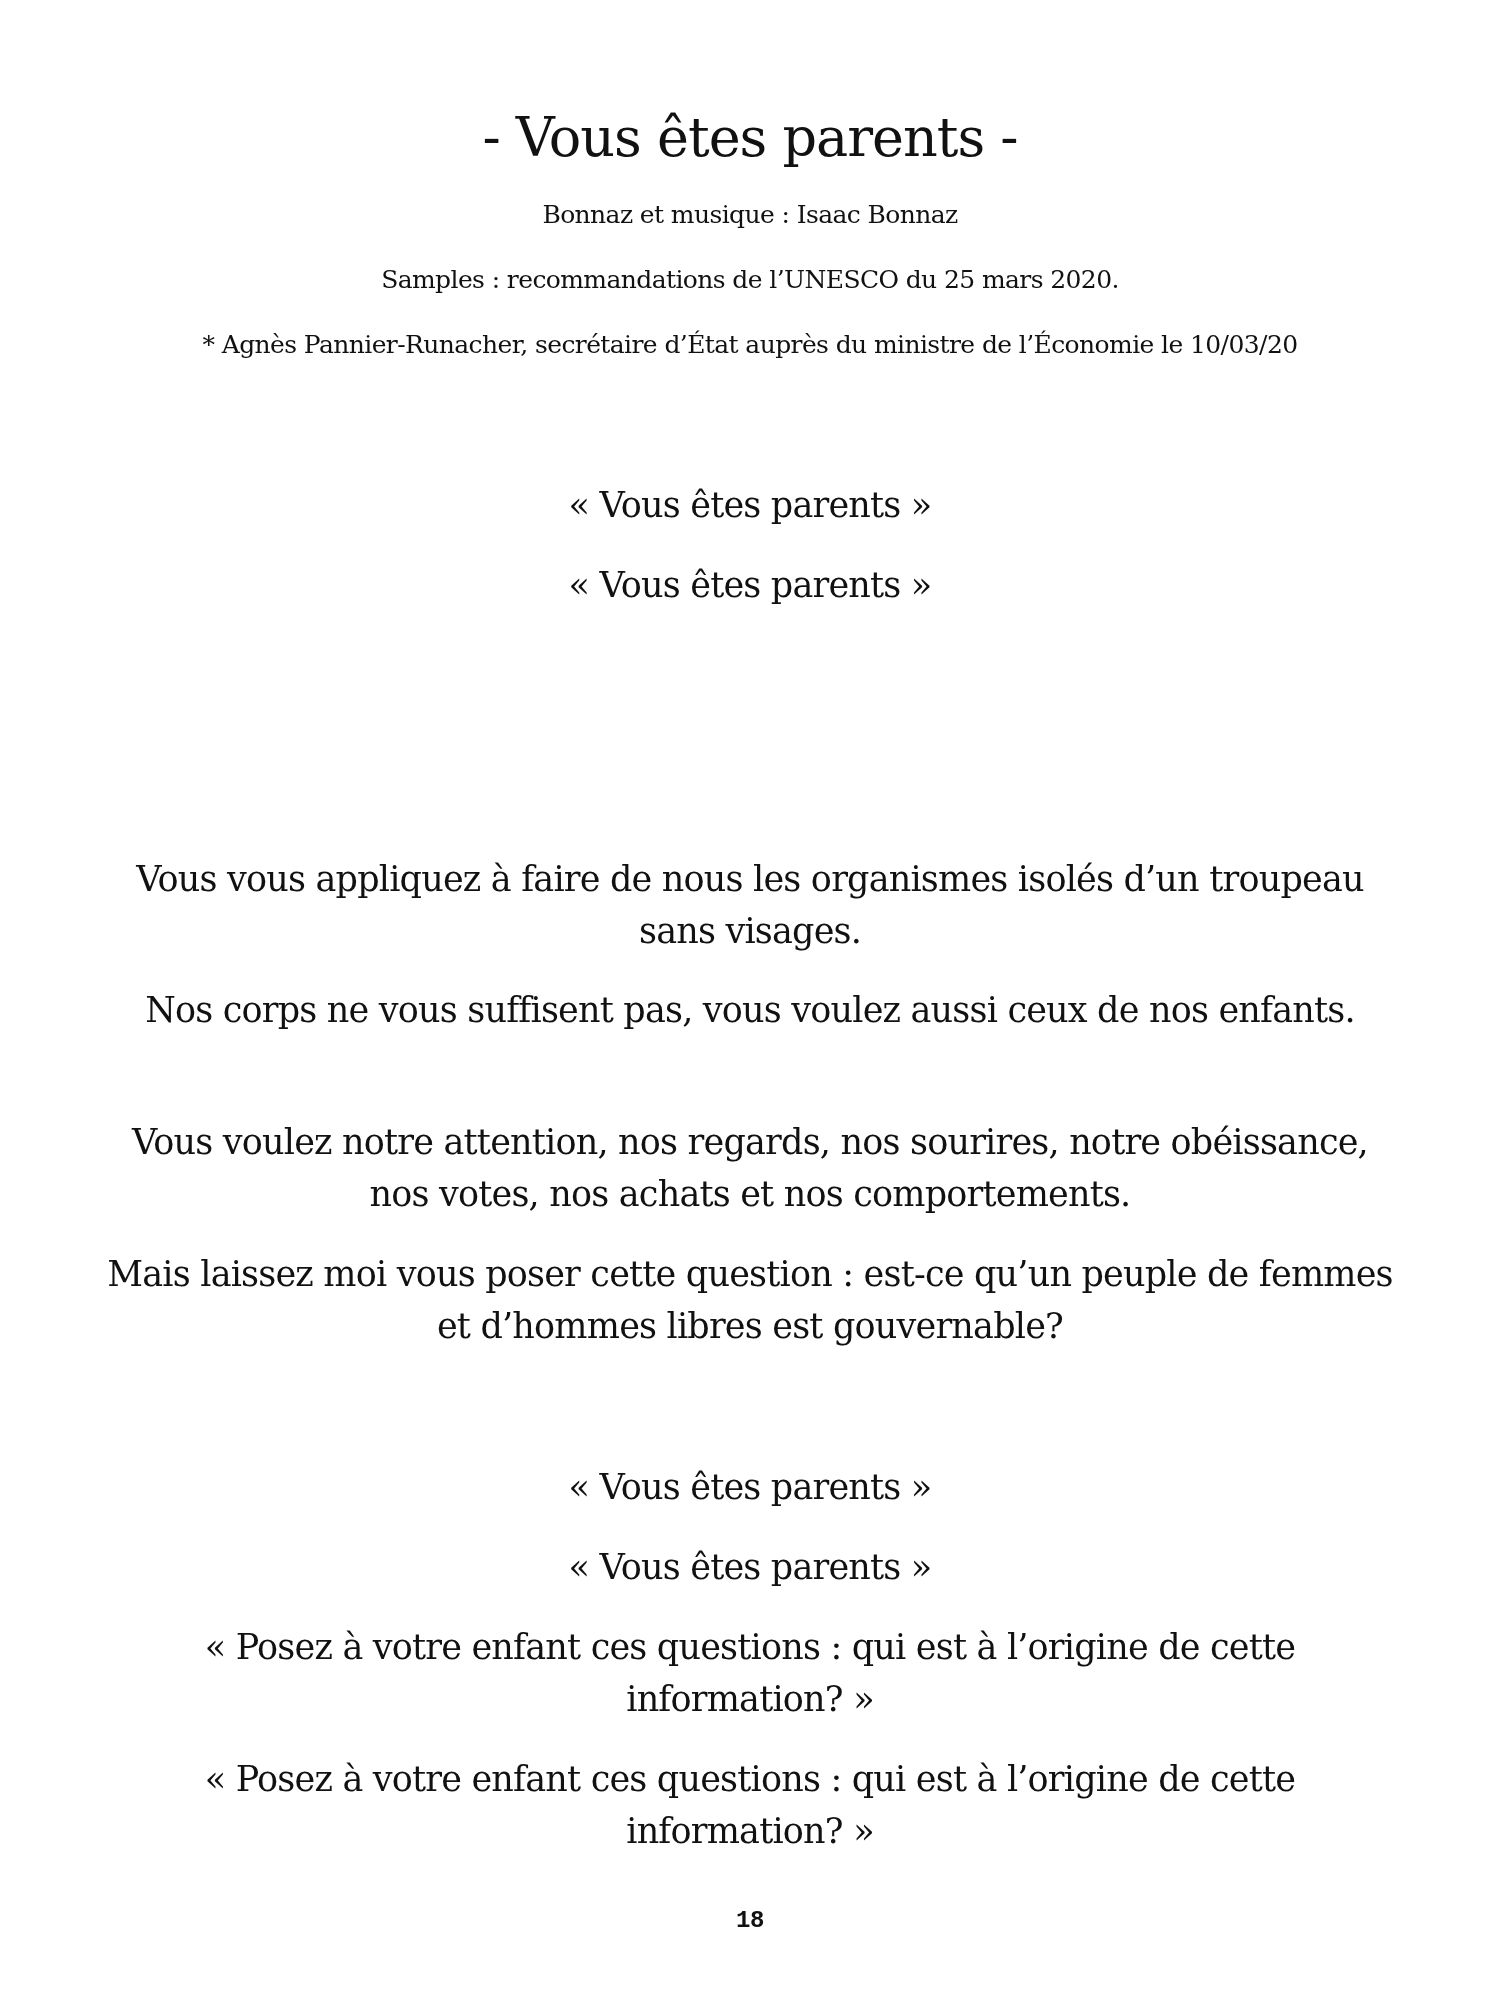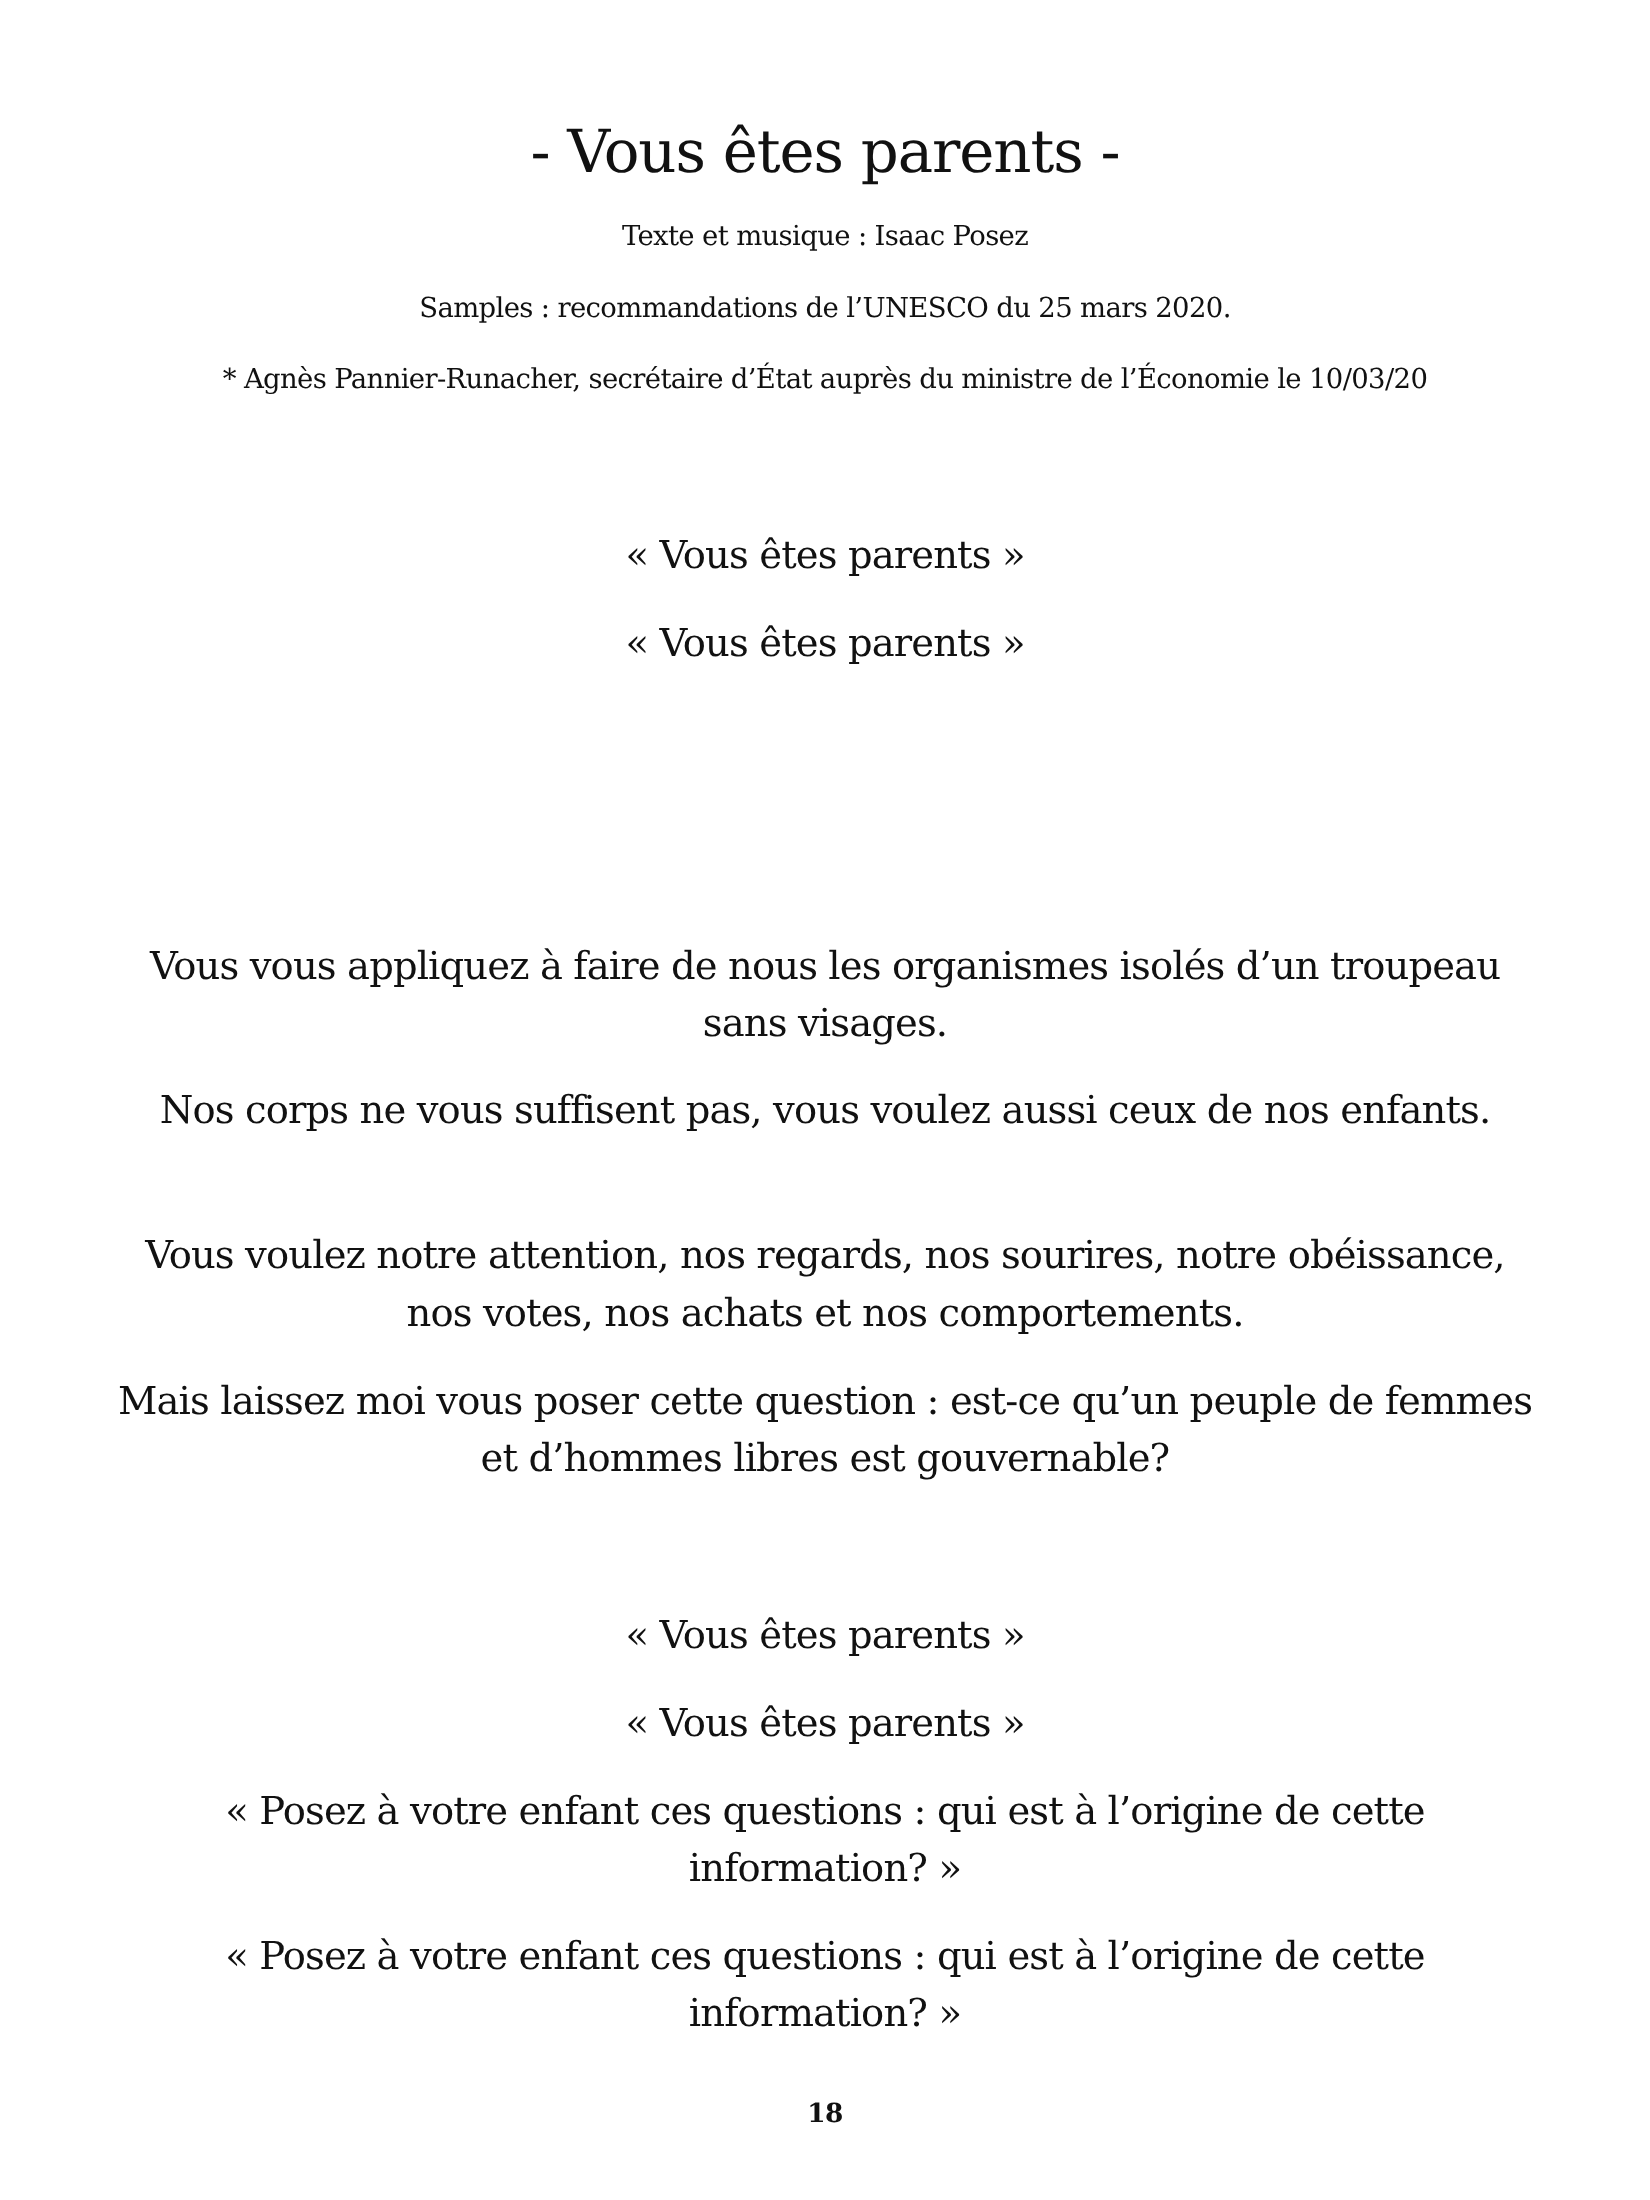--- a/index.html
+++ b/index.html
@@ -68,30 +68,31 @@
   .v8 { top: 1439px; }
   .v9 { top: 1519px; }
   .v10 { top: 1599px; }
   .v11 { top: 1731px; }
 
   .page-number {
     top: 1905px;
     font-size: 24px;
     line-height: 32px;
     font-weight: bold;
+    font-family: Liberation Mono, monospace;
   }
 </style>
 </head>
 <body>
 
 <div class="page">
 
   <h1 class="line title">- Vous êtes parents -</h1>
 
-  <div class="line credit c1">Texte et musique : Isaac Posez</div>
+  <div class="line credit c1">Bonnaz et musique : Isaac Bonnaz</div>
   <div class="line credit c2">Samples : recommandations de l’UNESCO du 25 mars 2020.</div>
   <div class="line credit c3">* Agnès Pannier-Runacher, secrétaire d’État auprès du ministre de l’Économie le 10/03/20</div>
 
   <div class="line verse v1">« Vous êtes parents »</div>
   <div class="line verse v2">« Vous êtes parents »</div>
 
   <div class="line verse wrap v5">Nos corps ne vous suffisent pas, vous voulez aussi ceux de nos enfants.</div>
   <div class="line verse wrap v4">Vous vous appliquez à faire de nous les organismes isolés d’un troupeau sans visages.</div>
   <div class="line verse wrap v6">Vous voulez notre attention, nos regards, nos sourires, notre obéissance, nos votes, nos achats et nos comportements.</div>
   <div class="line verse wrap v7">Mais laissez moi vous poser cette question : est-ce qu’un peuple de femmes et d’hommes libres est gouvernable?</div>

